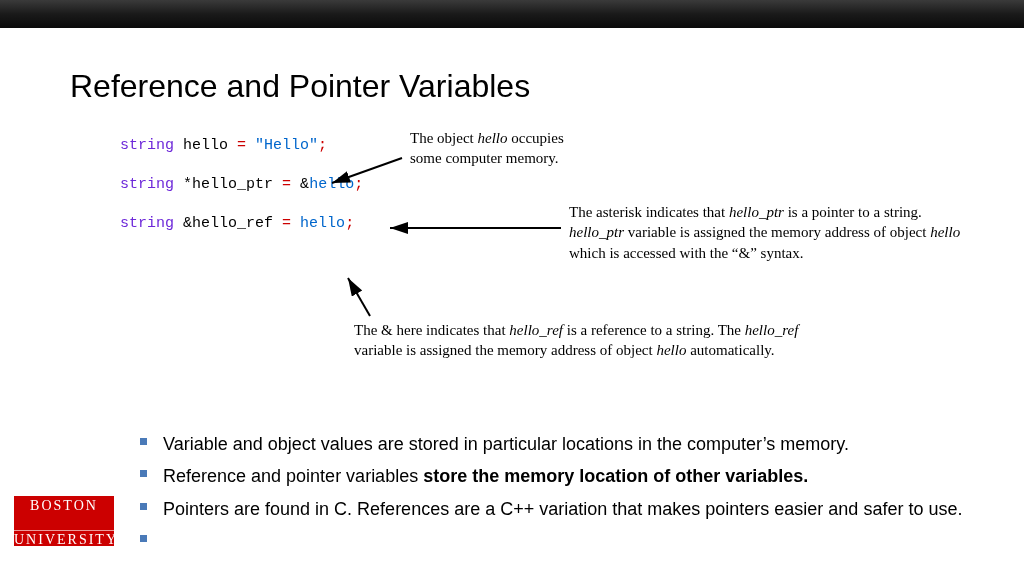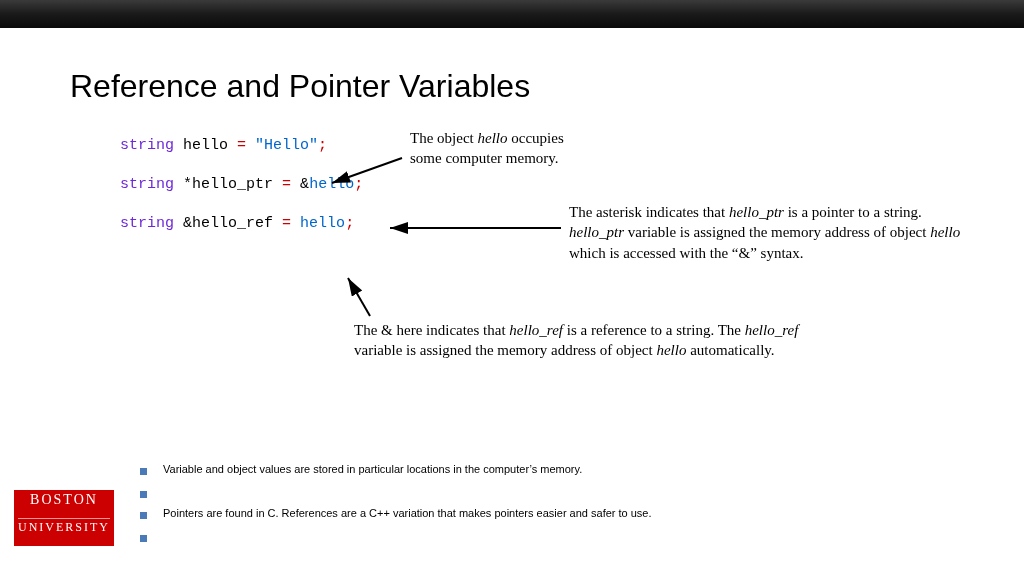--- a/index.html
+++ b/index.html
@@ -48,48 +48,48 @@
   .annotation em { font-style: italic; }
   .bullets {
     position: absolute;
     left: 140px;
     bottom: 26px;
     width: 840px;
   }
   .bullet {
     display: flex;
     align-items: flex-start;
-    font-size: 11px;
+    font-size: 18px;
     color: #000;
     margin-bottom: 8px;
     line-height: 1.35;
   }
   .bullet .sq {
     width: 7px;
     height: 7px;
     background: #4a7ab8;
     margin-top: 6px;
     margin-right: 16px;
     flex-shrink: 0;
   }
   .logo {
     position: absolute;
     left: 14px;
     bottom: 30px;
     width: 100px;
-    height: 56px;
+    height: 50px;
     background: #cc0000;
     color: #fff;
     font-family: Georgia, serif;
     text-align: center;
     padding-top: 3px;
     line-height: 1.05;
   }
   .logo .l1 { font-size: 14px; letter-spacing: 2px; }
-  .logo .l2 { font-size: 12px; letter-spacing: 2px; border-top: 1px solid rgba(255,255,255,.6); display:inline-block; padding-top:2px; margin-top:10px;}
+  .logo .l2 { font-size: 14px; letter-spacing: 2px; border-top: 1px solid rgba(255,255,255,.6); display:inline-block; padding-top:2px; margin-top:16px;}
   svg.arrows {
     position: absolute;
     left: 0; top: 0;
     width: 1024px;
     height: 576px;
     pointer-events: none;
   }
 </style>
 </head>
 <body>
@@ -121,20 +121,21 @@
   <line x1="370" y1="316" x2="348" y2="278" stroke="#000" stroke-width="2" marker-end="url(#ah)"></line>
 </svg>
 
 <div class="bullets">
   <div class="bullet">
       <div class="sq"></div>
       <div>Variable and object values are stored in particular locations in the computer’s memory.</div>
     </div>
   <div class="bullet">
       <div class="sq"></div>
+      <div>Reference and pointer variables <b>store the memory location of other variables.</b></div>
     </div>
   <div class="bullet">
       <div class="sq"></div>
       <div>Pointers are found in C. References are a C++ variation that makes pointers easier and safer to use.</div>
     </div>
   <div class="bullet">
       <div class="sq"></div>
     </div>
 </div>
 

